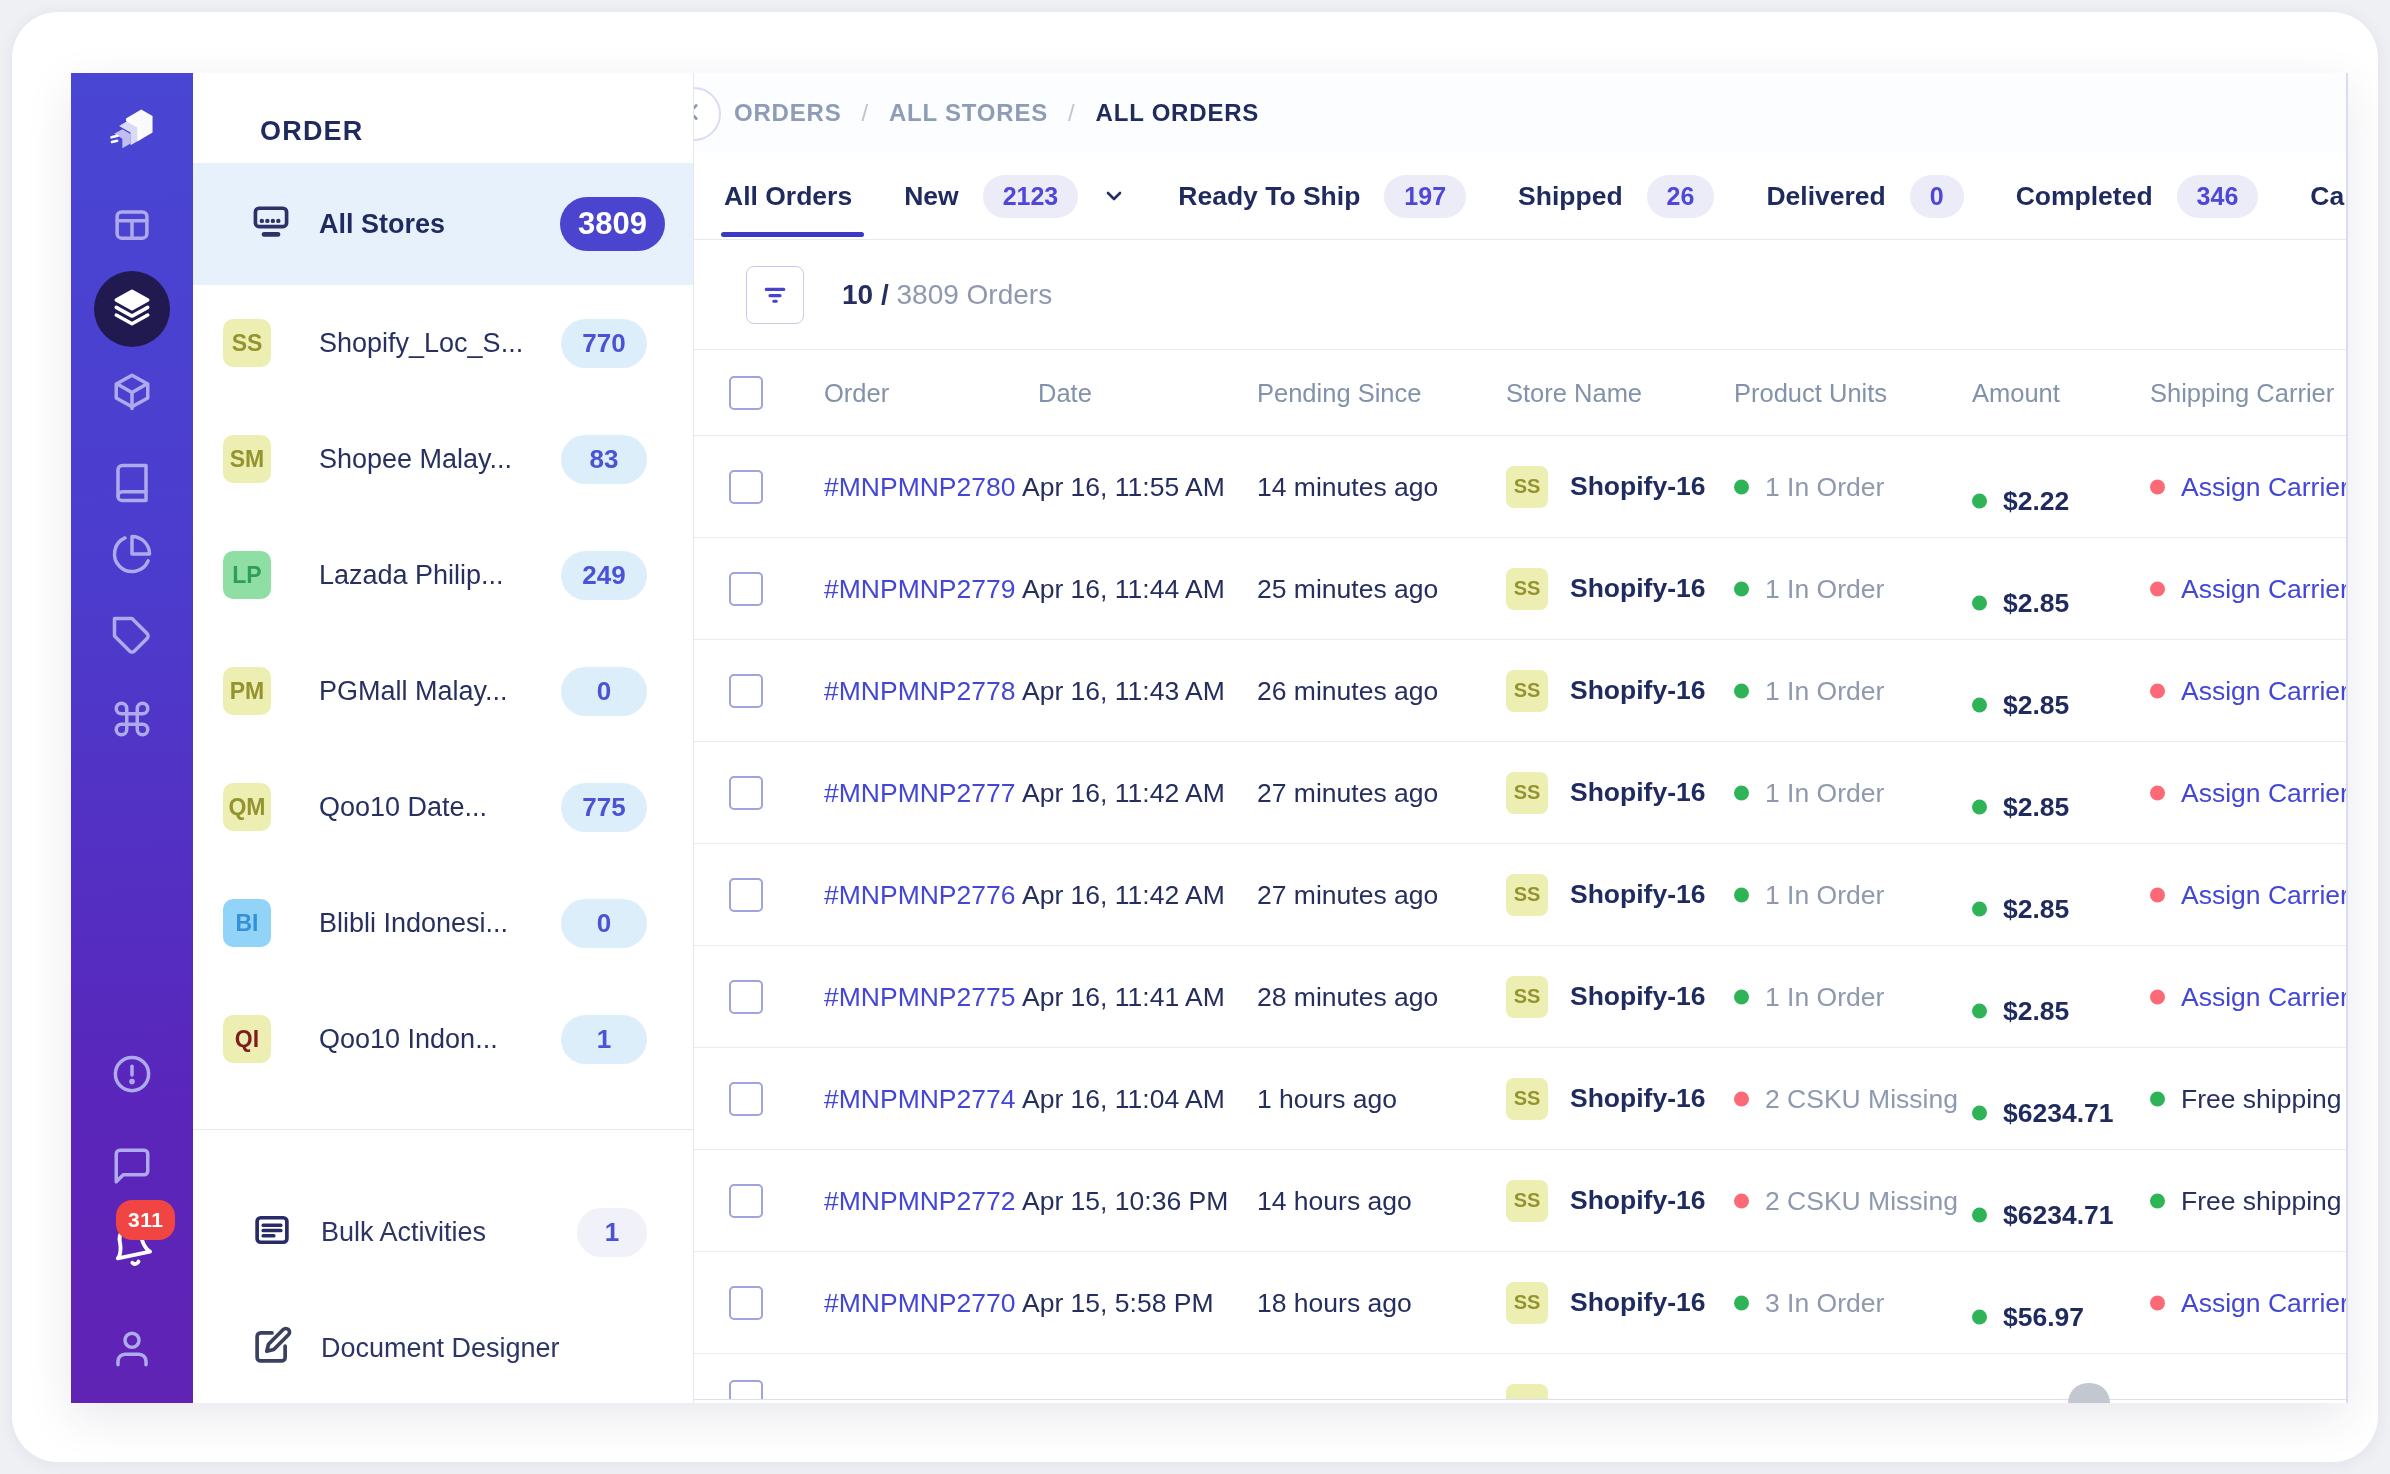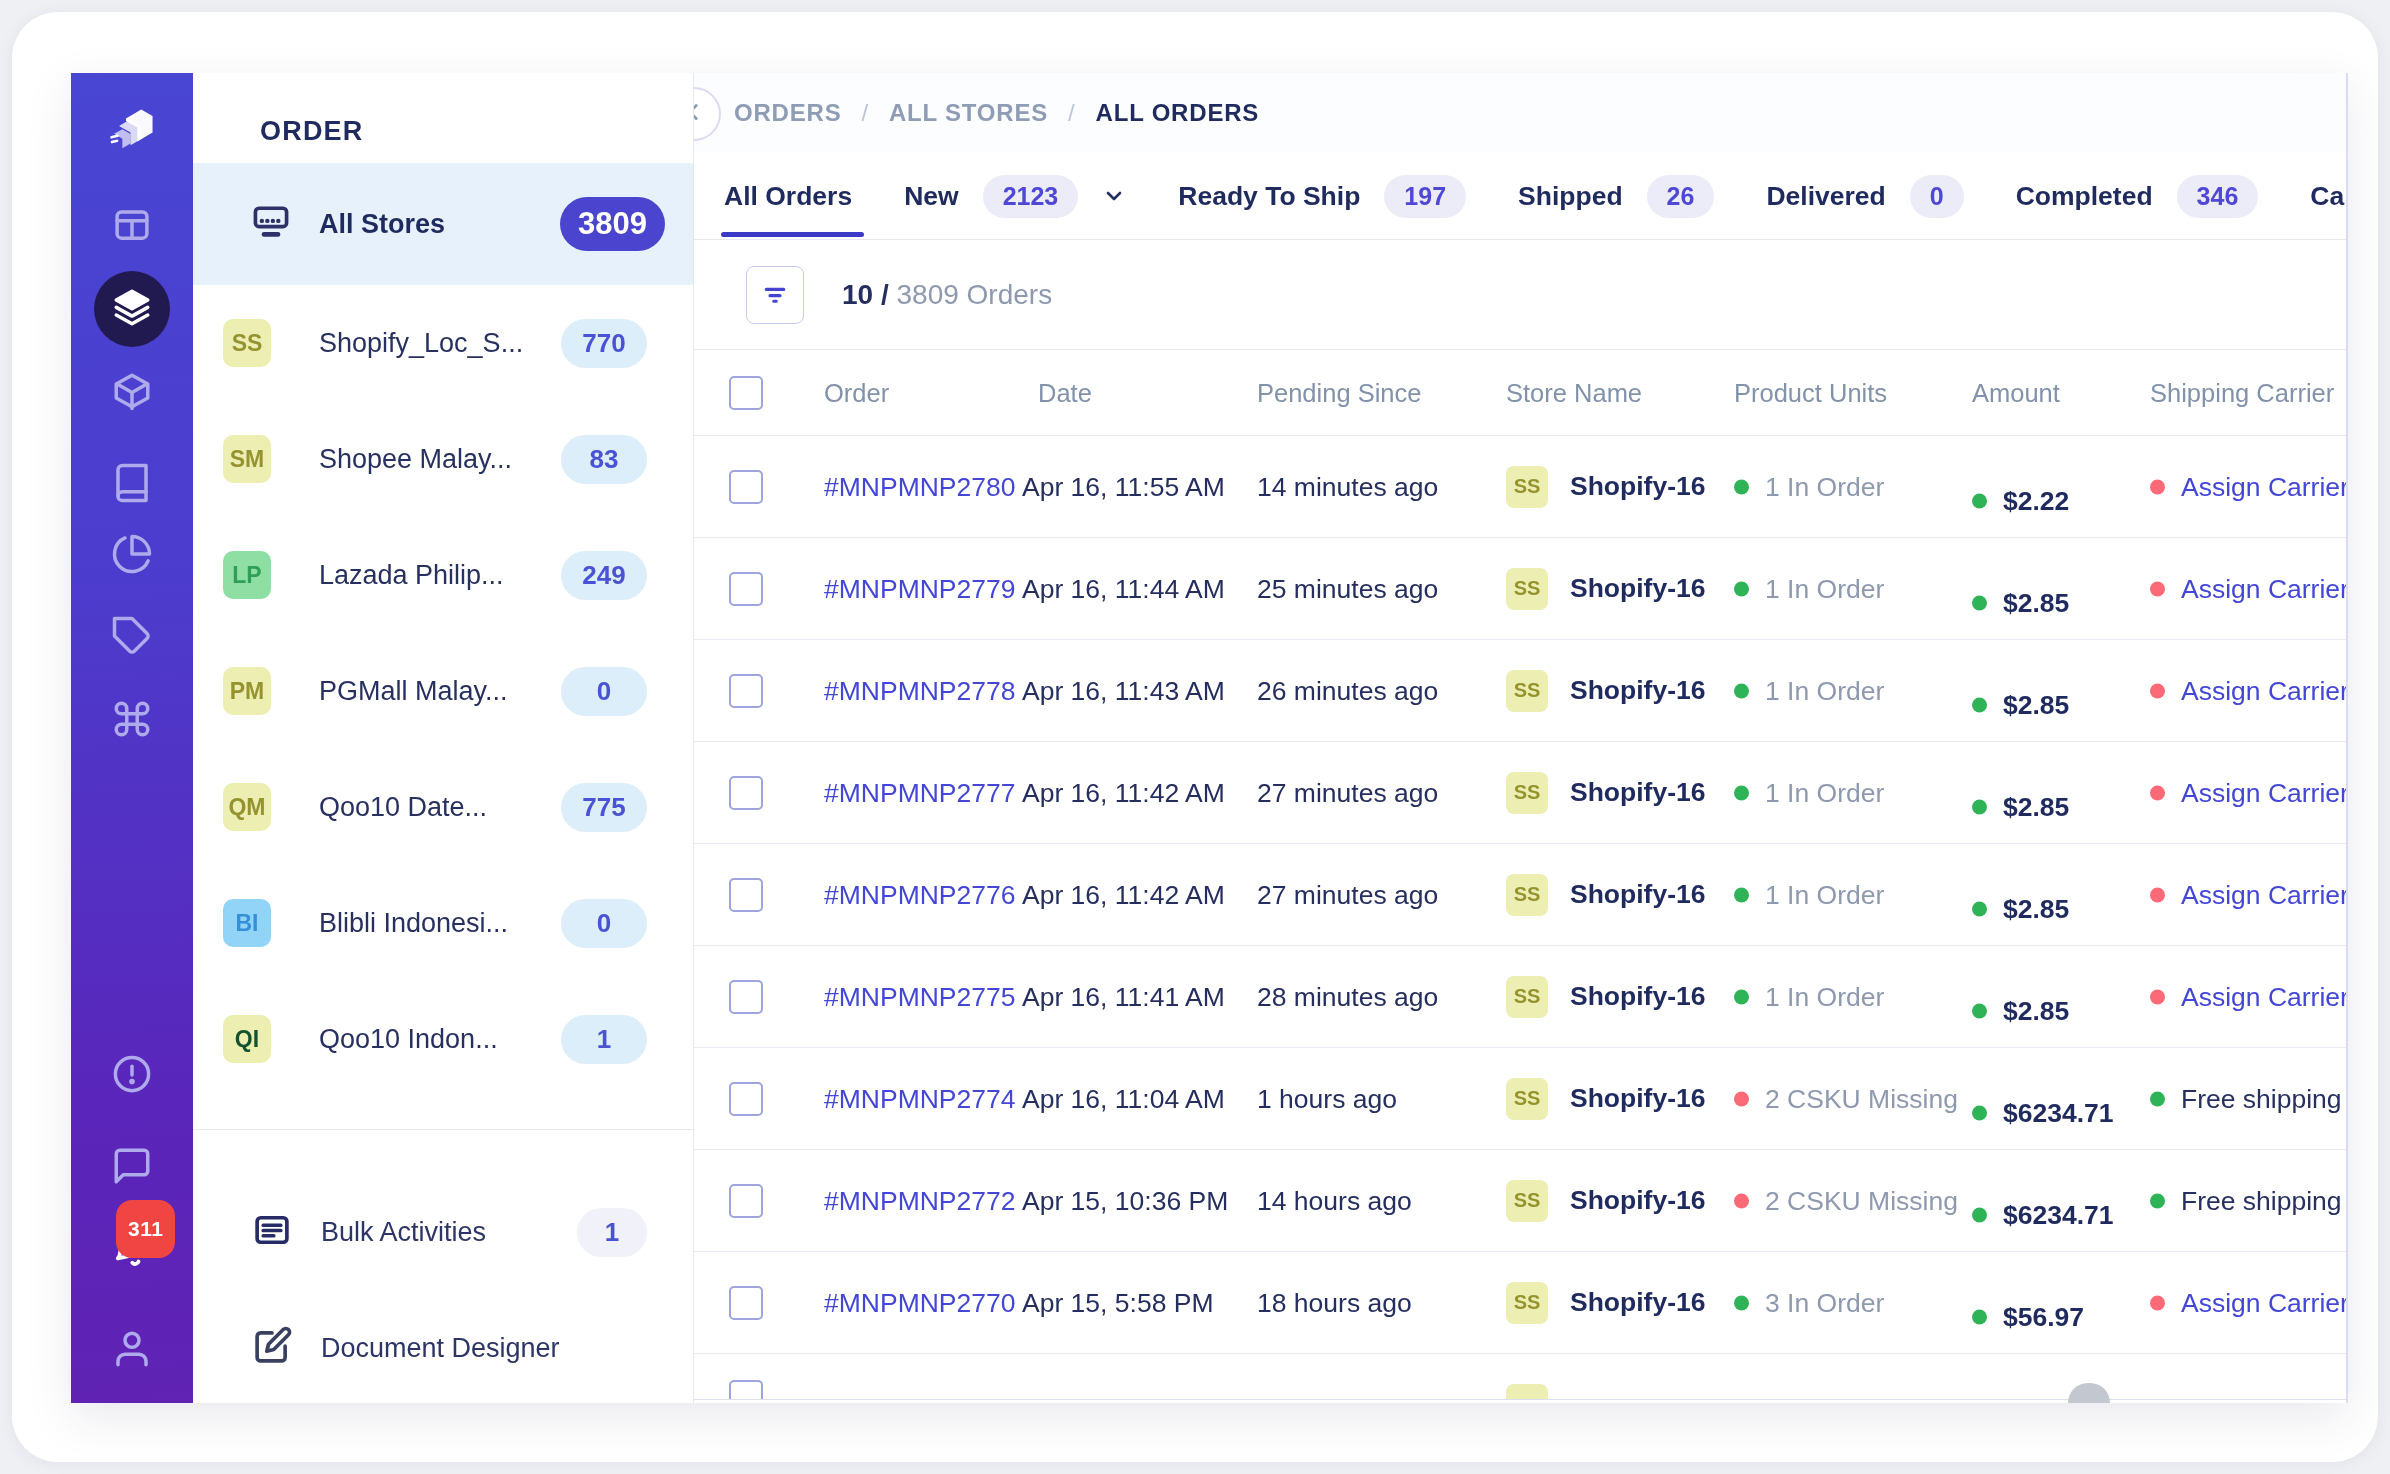--- a/index.html
+++ b/index.html
@@ -15,21 +15,21 @@
 
   
   .sidebar { position:relative; width:122px; flex:0 0 122px; overflow:hidden;
              background:linear-gradient(178deg,#4946d3 0%,#4c3ccd 38%,#5a25ba 78%,#6023b4 100%); }
   .snav { position:absolute; left:50%; transform:translate(-50%,-50%); display:flex; align-items:center; justify-content:center; }
   .snav svg { display:block; }
   .active-pill { position:absolute; left:50%; transform:translate(-50%,-50%); width:76px; height:76px;
                  border-radius:50%; background:#201a51; display:flex; align-items:center; justify-content:center; }
   .bell-wrap { position:relative; }
   .bell-badge { position:absolute; top:-24px; left:6px; background:#f04543; color:#fff;
-                font-size:21px; font-weight:700; padding:17px 12px; border-radius:16px; letter-spacing:.5px; }
+                font-size:21px; font-weight:700; padding:8px 12px; border-radius:16px; letter-spacing:.5px; }
 
   
   .store-panel { position:relative; width:501px; flex:0 0 501px; background:#fff;
                  border-right:1.5px solid #e4e7f0; overflow:hidden; }
   .panel-title { height:90px; display:flex; align-items:center; padding-left:67px; padding-top:26px;
                  font-size:27px; font-weight:700; letter-spacing:1.2px; color:#1f2a5e; }
   .all-stores { height:122px; background:#e7f1fc; display:flex; align-items:center; padding-left:56px; cursor:pointer; }
   .all-stores .as-label { margin-left:26px; font-size:27px; font-weight:600; color:#1f2a5e; }
   .count-badge { margin-left:auto; margin-right:28px; background:#4a44ce; color:#fff; font-size:31px; font-weight:600;
                  min-width:96px; padding:9px 18px; border-radius:28px; text-align:center; }
@@ -249,21 +249,21 @@
       <span class="sp-badge" style="background: rgb(237, 239, 178); color: rgb(148, 147, 47);">QM</span>
       <span class="st-name">Qoo10 Date...</span>
       <span class="count-pill">775</span>
     </div>
     <div class="store-row">
       <span class="sp-badge" style="background: rgb(146, 212, 248); color: rgb(52, 144, 216);">BI</span>
       <span class="st-name">Blibli Indonesi...</span>
       <span class="count-pill">0</span>
     </div>
     <div class="store-row">
-      <span class="sp-badge" style="background: rgb(237, 239, 178); color: #14532d;">QI</span>
+      <span class="sp-badge" style="background: rgb(237, 239, 178); color: #7f1d1d;">QI</span>
       <span class="st-name">Qoo10 Indon...</span>
       <span class="count-pill">1</span>
     </div>
 
     <hr class="panel-div">
 
     <div class="util-row first">
       <span>
         <svg width="42" height="42" viewBox="0 0 24 24" fill="none" stroke="#272c66" stroke-width="2.1" stroke-linecap="round" stroke-linejoin="round">
           <rect x="3.5" y="5" width="17" height="14" rx="2"></rect>

